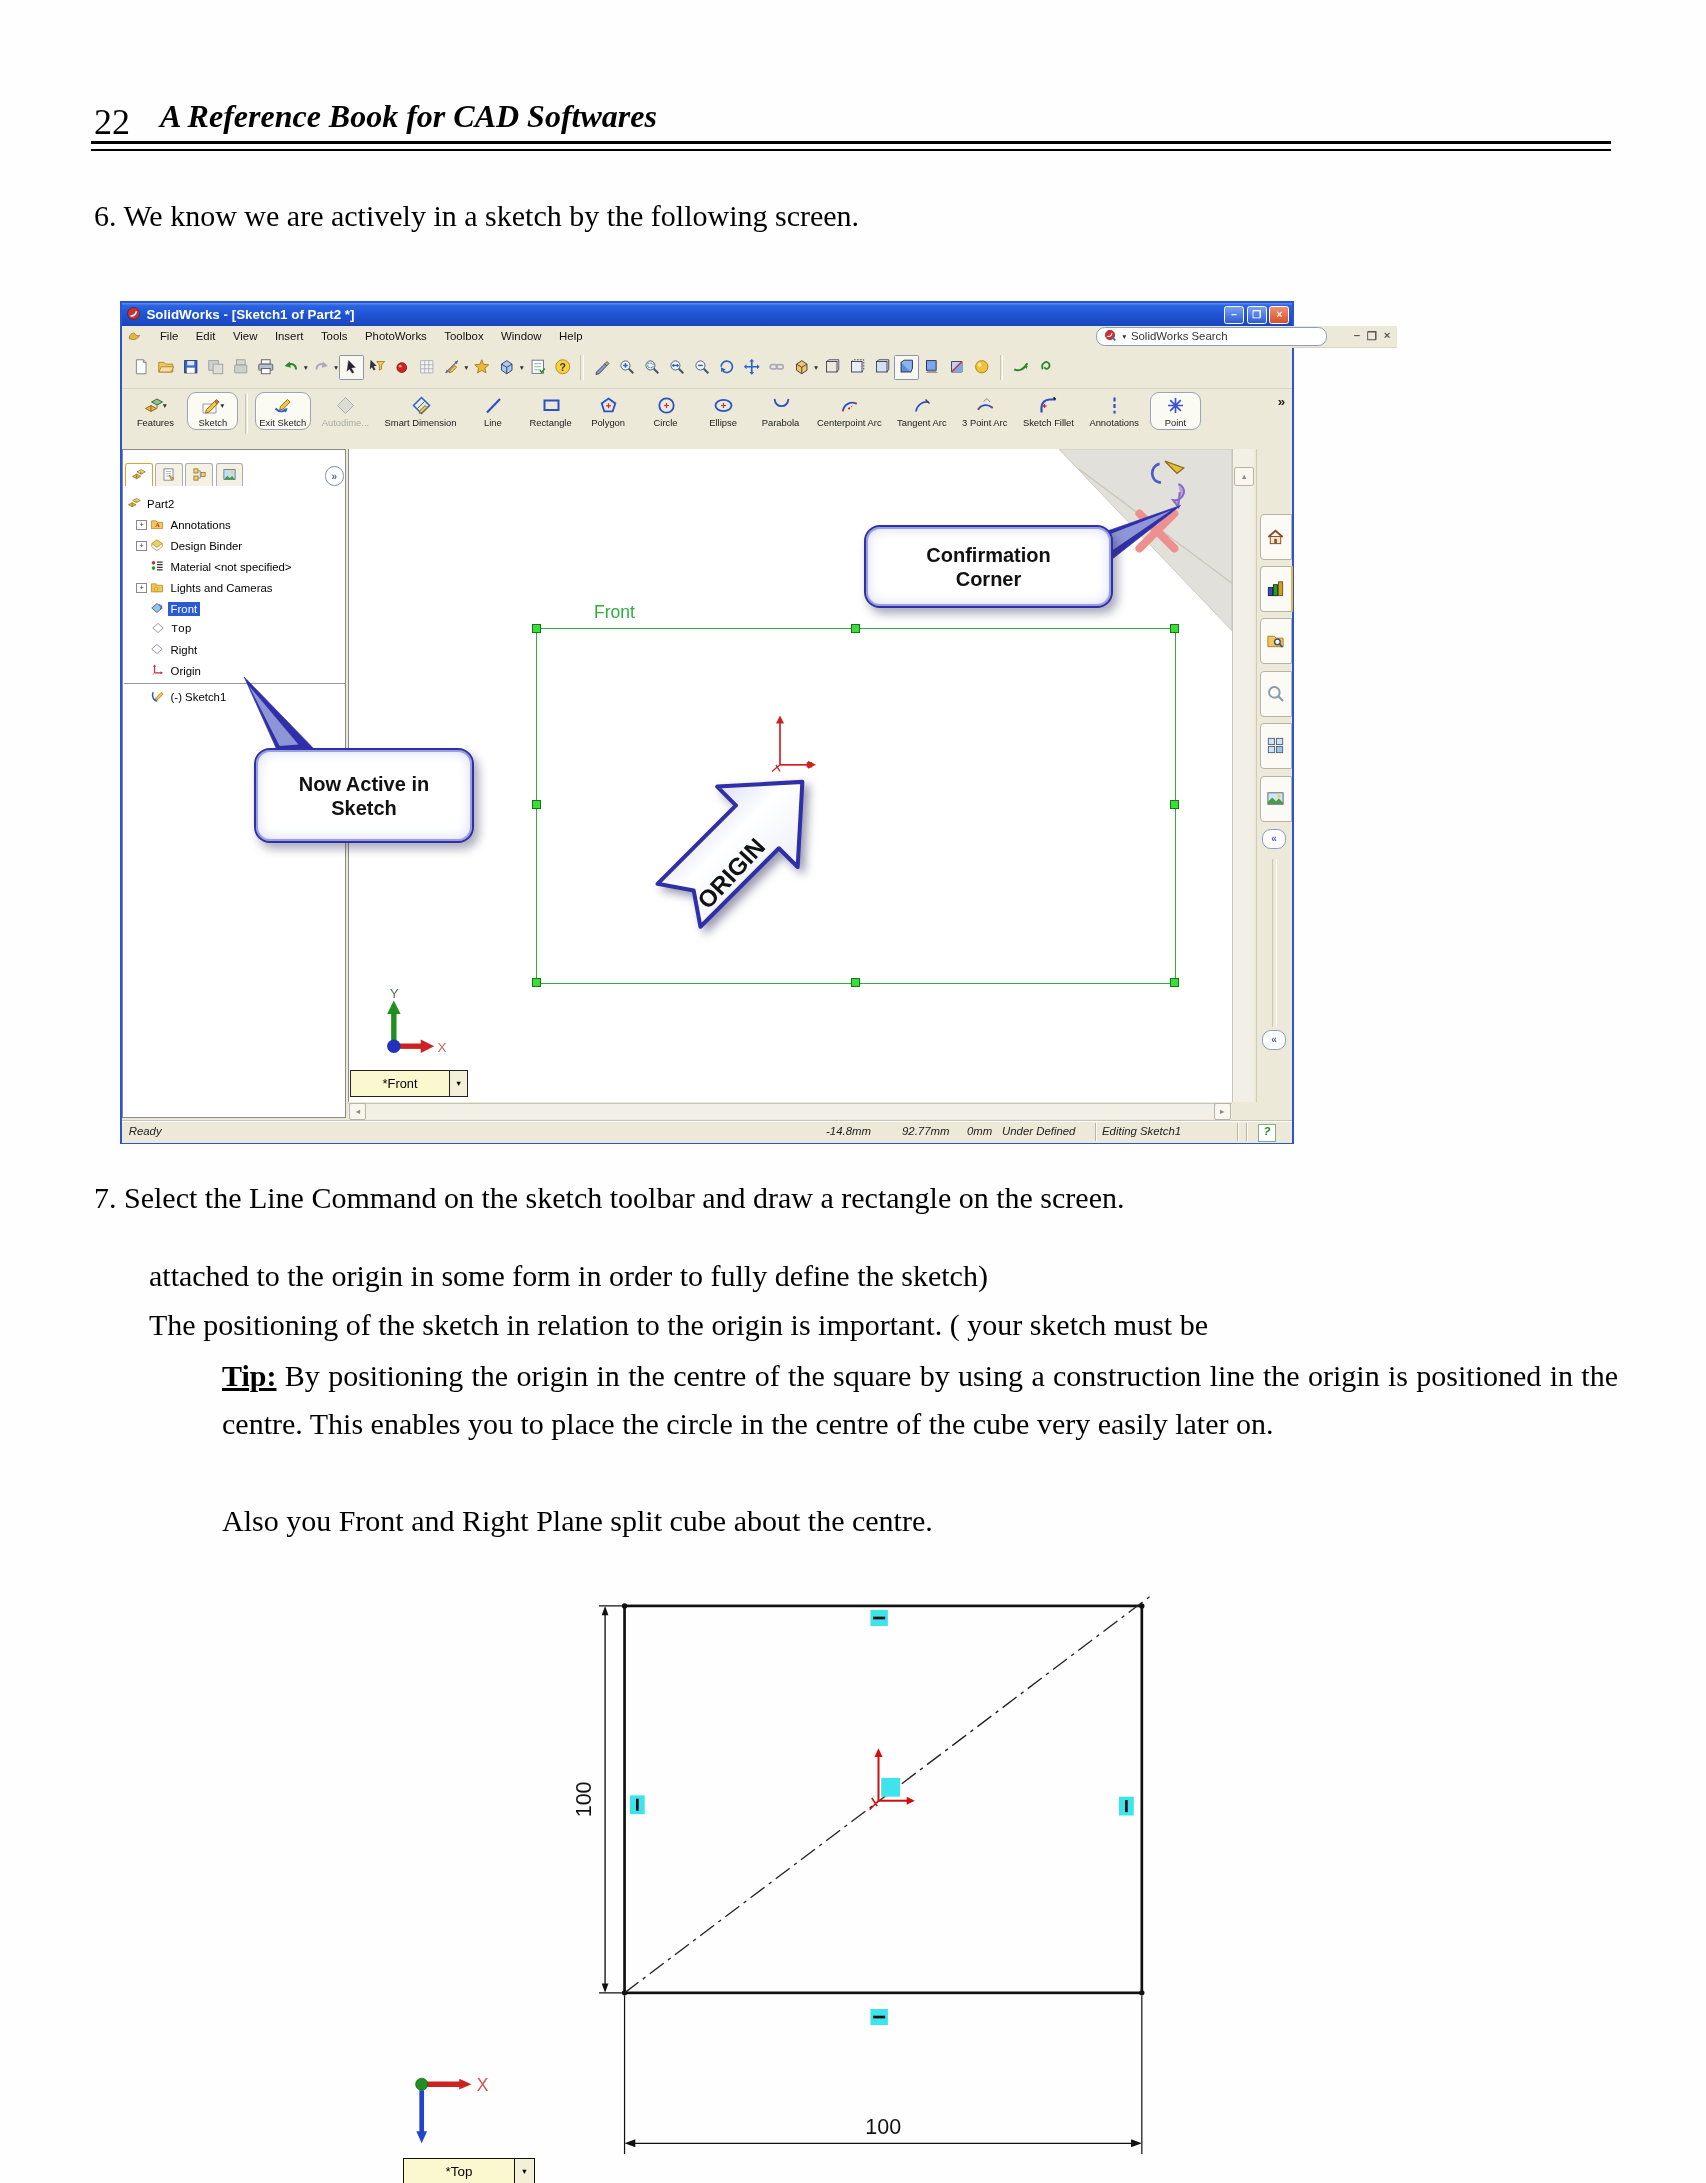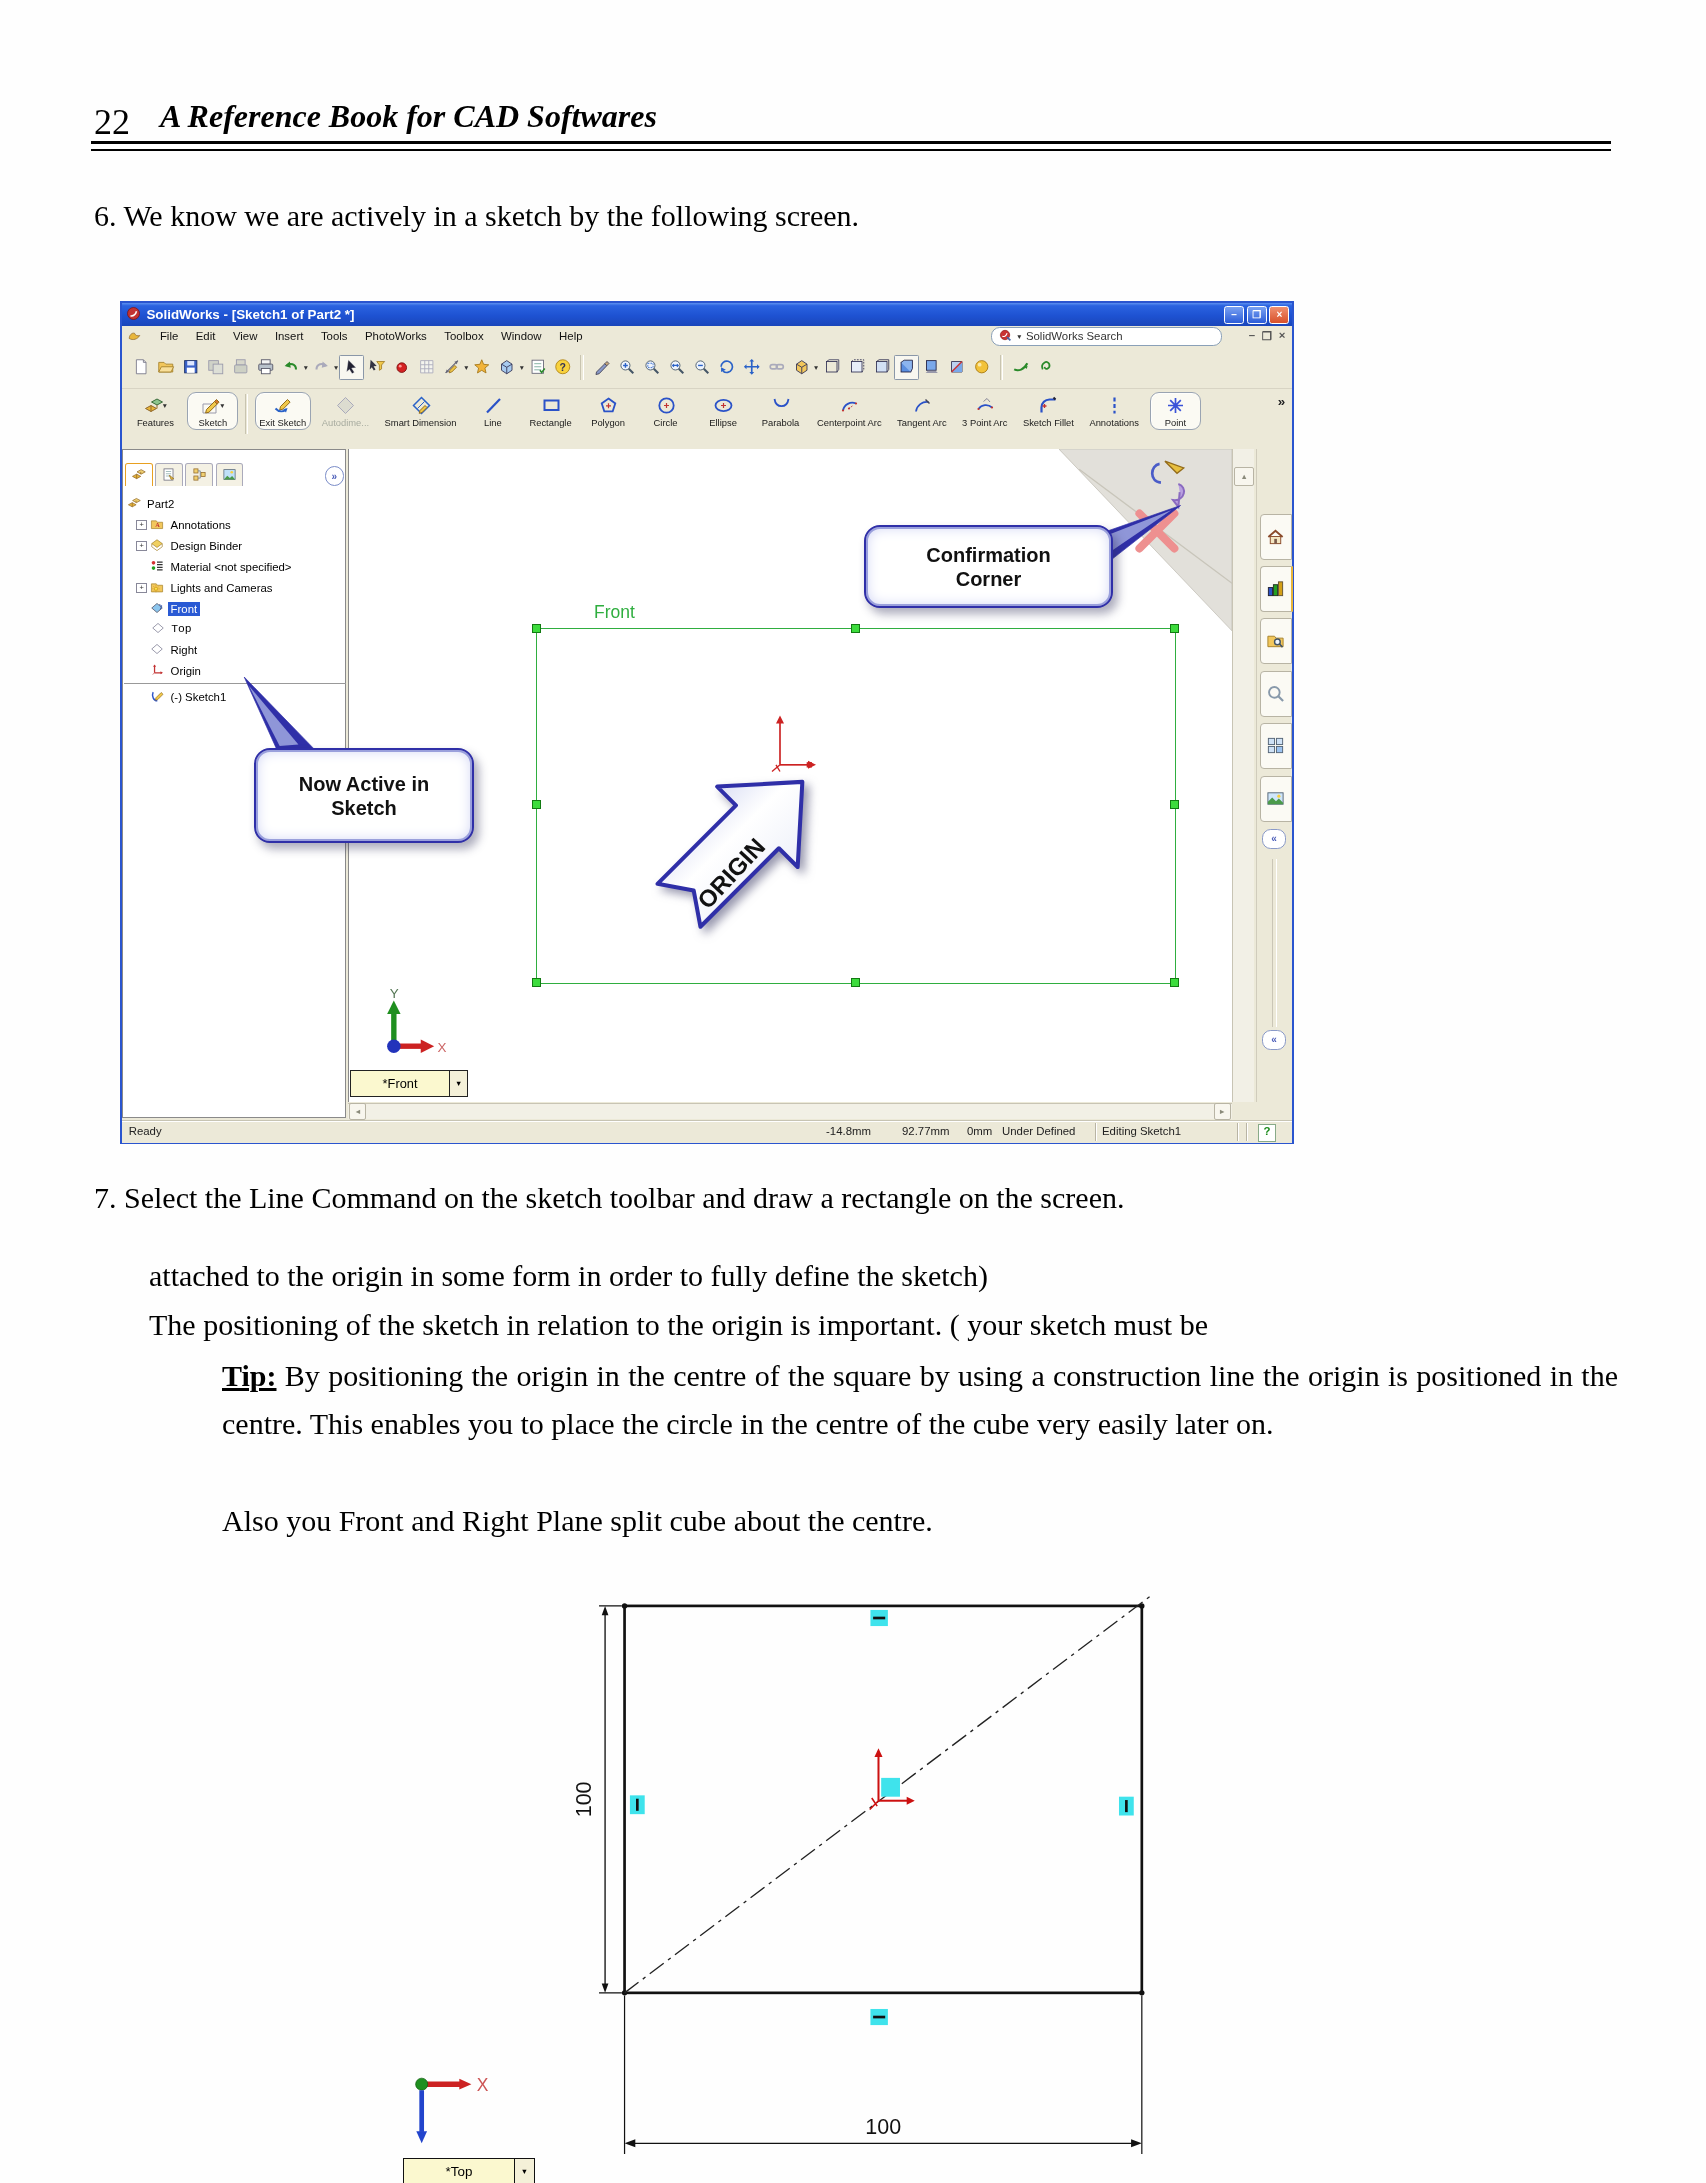--- a/index.html
+++ b/index.html
@@ -19,21 +19,21 @@
   
   .sw{left:120px;top:301px;width:1170px;height:839px;border:2px solid #2a55cf;background:#ece9d8;
       font-family:"Liberation Sans",sans-serif;font-size:11.4px;}
   .titlebar{left:0;top:0;width:1170px;height:23px;display:flex;align-items:center;
       background:linear-gradient(180deg,#5c90f0 0%,#2a63e0 12%,#1e52d2 55%,#1a46ba 100%);
       color:#fff;font-weight:bold;font-size:13.4px;gap:5.4px;padding-left:4px;box-sizing:border-box;}
   .winbtn{width:18px;height:16px;border:0.7px solid #fff;border-radius:2.7px;color:#fff;display:flex;
       align-items:center;justify-content:center;font-size:10px;font-weight:bold;
       background:linear-gradient(180deg,#7aa2f2,#2b5cd8);}
   .winbtn.close{background:linear-gradient(180deg,#f09070,#d8502a);}
-  .menubar{left:0;top:23px;width:1170px;height:21.5px;background:#ece9d8;display:flex;align-items:center;
+  .menubar{left:0;top:23px;width:1275px;height:21.5px;background:#ece9d8;display:flex;align-items:center;
       gap:17.5px;padding-left:5.4px;box-sizing:border-box;border-bottom:0.7px solid #d8d4c4;}
   .menubar .menu{color:#111;}
   .searchbox{margin-left:auto;width:215px;height:17.5px;border:0.7px solid #8aa0b8;border-radius:8.7px;
       background:#fff;display:flex;align-items:center;gap:3.4px;padding:0 6.7px;color:#333;}
   .docctl{display:flex;gap:6.7px;color:#555;font-weight:bold;margin:0 6.7px 0 9.4px;}
   .toolbar{left:0;top:44px;width:1170px;height:42px;background:#ece9d8;display:flex;align-items:center;
       padding-left:6.7px;box-sizing:border-box;border-bottom:0.7px solid #d8d4c4;}
   .tbtn{width:23px;height:23px;display:flex;align-items:center;justify-content:center;border:0.7px solid transparent;}
   .tbtn.pressed{border:0.7px solid #8a97a8;background:#f8f7f0;border-radius:1.3px;}
   .tbtn svg{width:17.5px;height:17.5px;}
@@ -79,21 +79,21 @@
   .collapse{position:absolute;left:5.4px;width:21.5px;height:17.5px;border:1.3px solid #8a9ac8;border-radius:8.7px;
       background:#fff;color:#4a5cb8;font-weight:bold;display:flex;align-items:center;justify-content:center;font-size:10px;}
   .groove{position:absolute;left:15px;width:2.7px;border-left:0.7px solid #cac6b6;border-right:0.7px solid #fff;}
   .hscroll{left:226px;top:800px;width:884px;height:16px;background:#f2f0e6;border-top:0.7px solid #c8c4b4;box-sizing:border-box;}
   .viewdd{position:absolute;left:1.3px;top:621px;width:118px;height:27px;background:#fbf8cf;border:1.3px solid #222;
       display:flex;align-items:center;box-sizing:border-box;}
   .viewdd .vtext{flex:1;text-align:center;font-size:12.8px;}
   .viewdd .vbtn{width:17.5px;height:100%;border-left:1.3px solid #222;display:flex;align-items:center;justify-content:center;font-size:7.4px;background:#f4f0d8;}
   .statusbar{left:0;top:818px;width:1170px;height:21px;background:#ece9d8;border-top:0.7px solid #fff;
       box-shadow:0 -0.7px 0 #b8b4a4;font-size:11.4px;color:#222;}
-  .statusbar span{position:absolute;top:3.4px;white-space:nowrap;}
+  .statusbar span{position:absolute;top:3.4px;white-space:nowrap;font-style:italic;}
   
   .callout{position:absolute;border:2.7px solid #2f2fa8;border-radius:16px;background:#fff;z-index:31;
       box-shadow:inset 0 0 0 2px #9aa0dc,inset 0 0 13.4px #c9cef2,4.7px 6px 9.4px rgba(50,50,90,.4);
       display:flex;align-items:center;justify-content:center;text-align:center;
       font-weight:bold;font-size:20px;line-height:24px;color:#111;font-family:"Liberation Sans",sans-serif;}
   .tailsvg{position:absolute;z-index:30;overflow:visible;}
   
   .drawingsvg{left:376px;top:1579px;width:833px;height:604px;}
   .topdd{left:403px;top:2158px;width:132px;height:27px;background:#fbf8cf;border:1.3px solid #111;
       display:flex;align-items:center;font-family:"Liberation Sans",sans-serif;box-sizing:border-box;}

